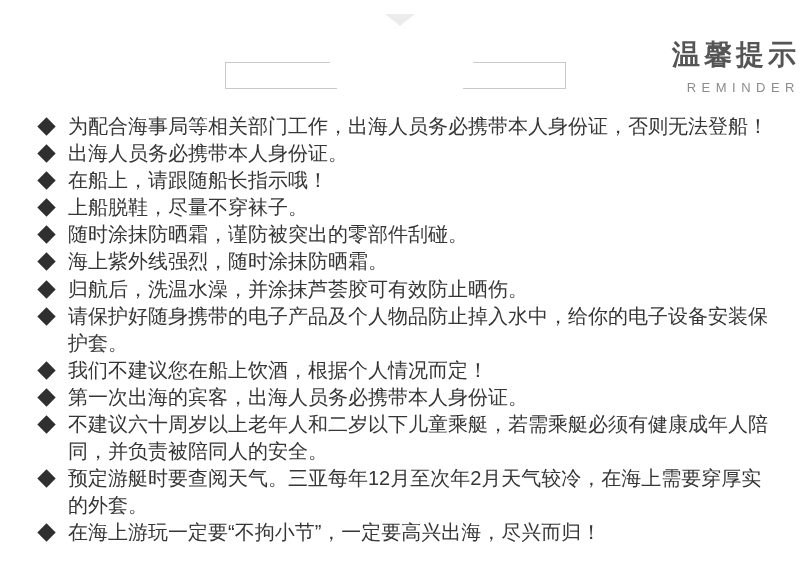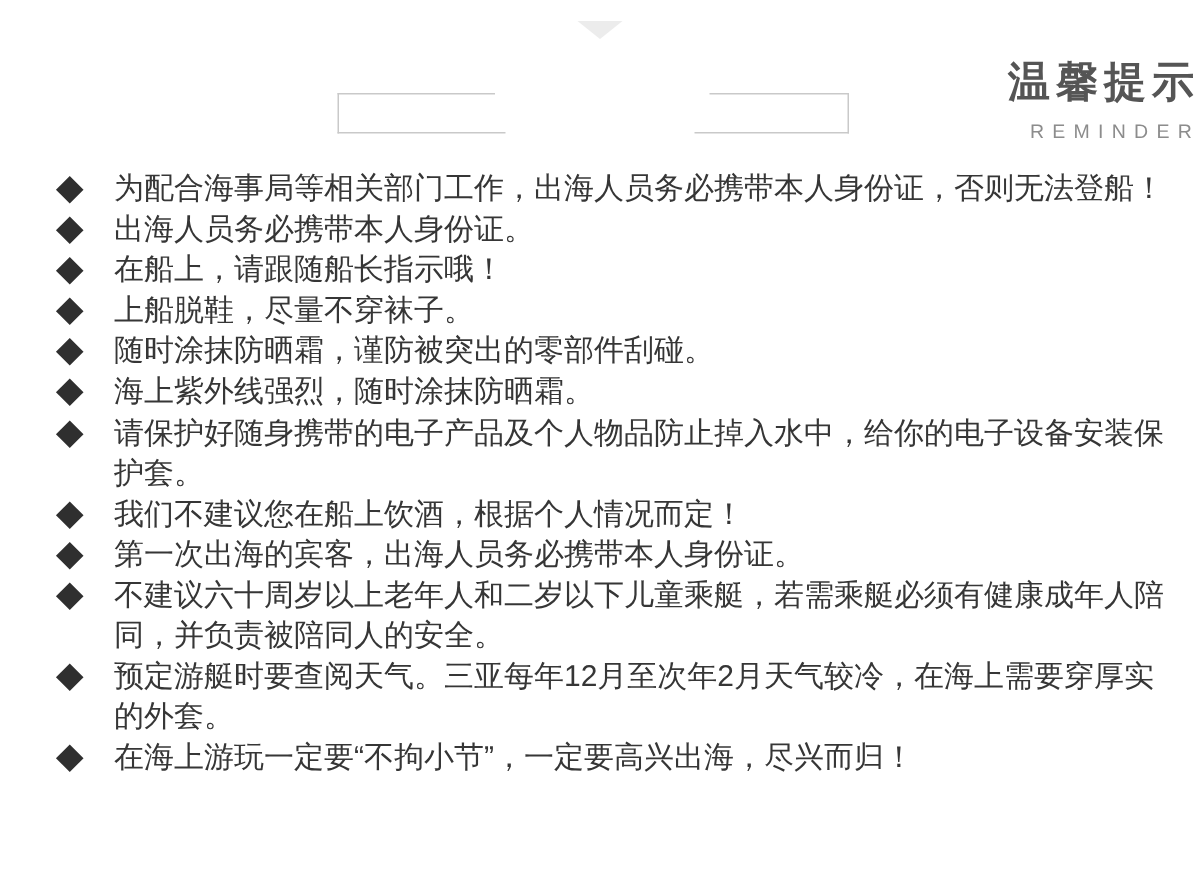--- a/index.html
+++ b/index.html
@@ -41,21 +41,21 @@
   .rule-lv { left:225px; }
   .rule-rv { left:565px; }
 
   
   .tips {
     position:absolute; top:113px; left:38px; width:740px;
     margin:0; padding:0; list-style:none;
   }
   .tip {
     display:flex; align-items:flex-start;
-    font-size:20px; line-height:27.1px; color:#363636;justify-content:space-between;
+    font-size:20px; line-height:27.1px; color:#363636;
   }
   .diamond {
     flex:0 0 13px; width:13px; height:13px;
     margin:7px 15px 0 2px;
     background:#2f2f2f;
     transform:rotate(45deg);
   }
   .tip-text { width:702px; }
 </style>
 </head>
@@ -101,20 +101,24 @@
       <li class="tip">
         <span class="diamond"></span>
         <span class="tip-text">随时涂抹防晒霜，谨防被突出的零部件刮碰。</span>
       </li>
 
       <li class="tip">
         <span class="diamond"></span>
         <span class="tip-text">海上紫外线强烈，随时涂抹防晒霜。</span>
       </li>
 
+      <li class="tip">
+        <span class="diamond"></span>
+        <span class="tip-text">归航后，洗温水澡，并涂抹芦荟胶可有效防止晒伤。</span>
+      </li>
 
       <li class="tip">
         <span class="diamond"></span>
         <span class="tip-text">请保护好随身携带的电子产品及个人物品防止掉入水中，给你的电子设备安装保护套。</span>
       </li>
 
       <li class="tip">
         <span class="diamond"></span>
         <span class="tip-text">我们不建议您在船上饮酒，根据个人情况而定！</span>
       </li>

